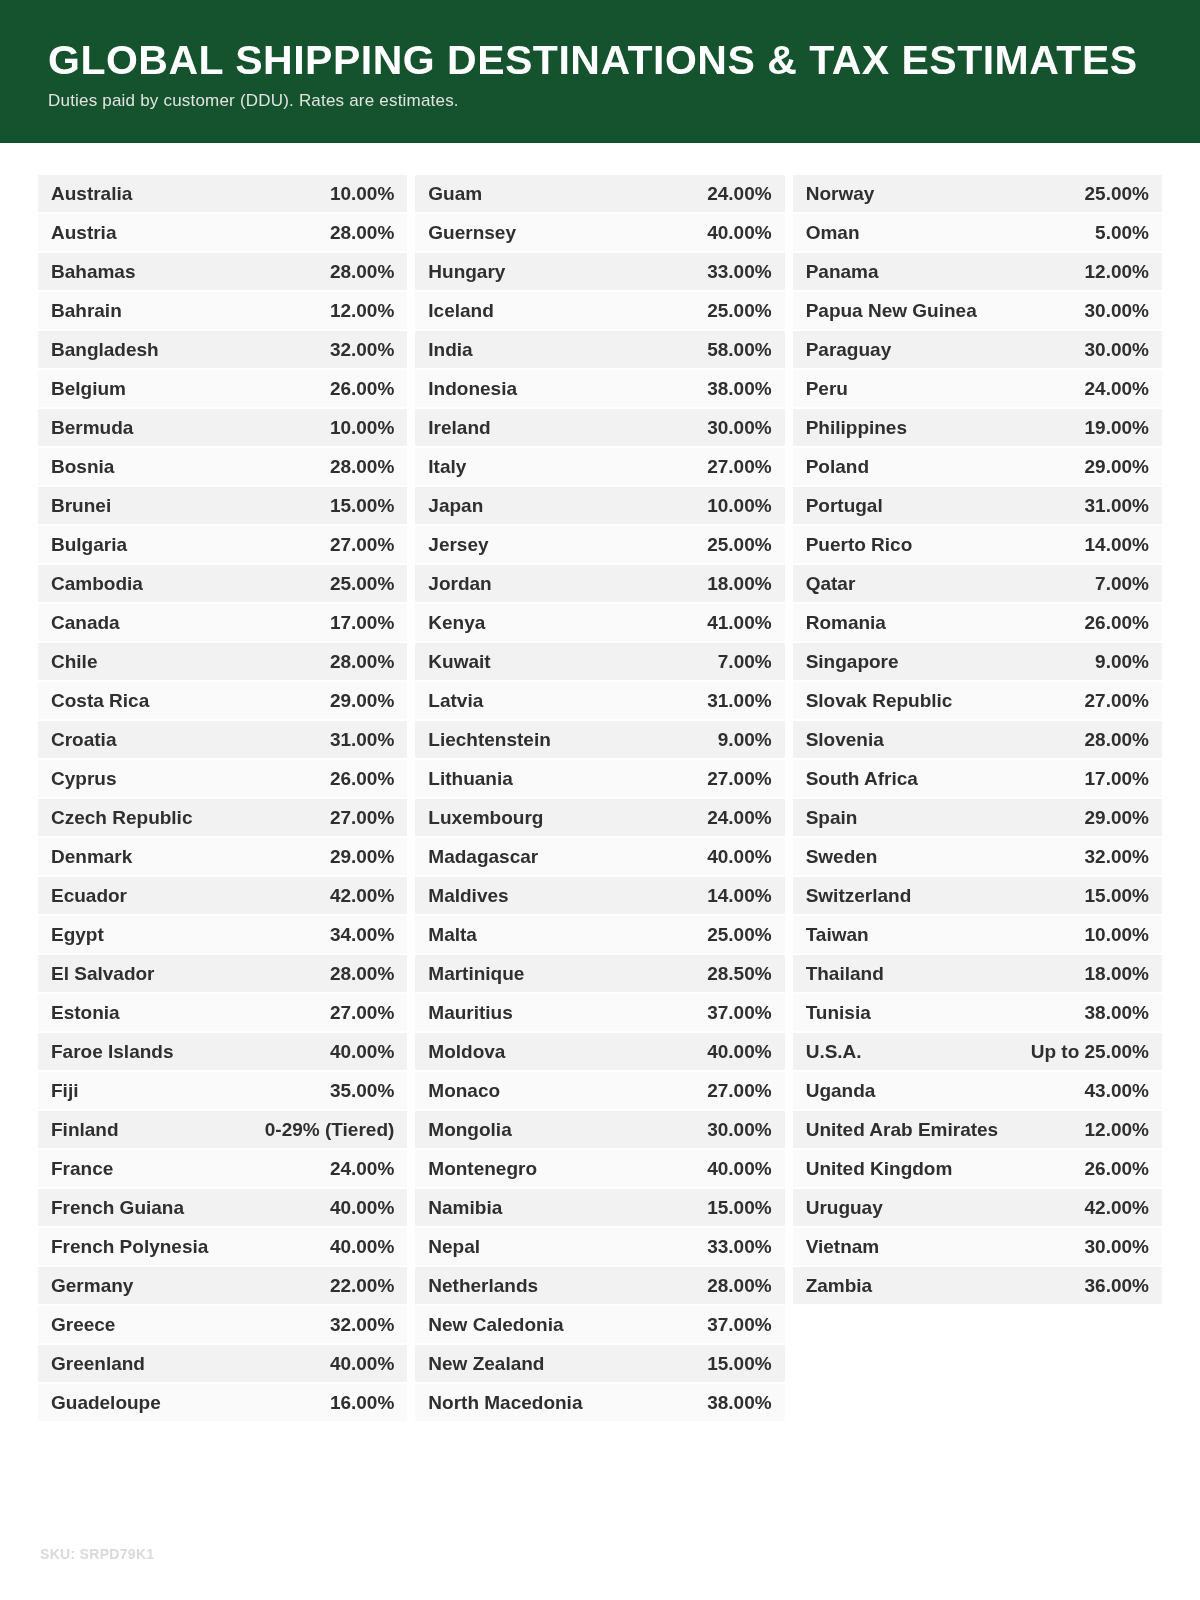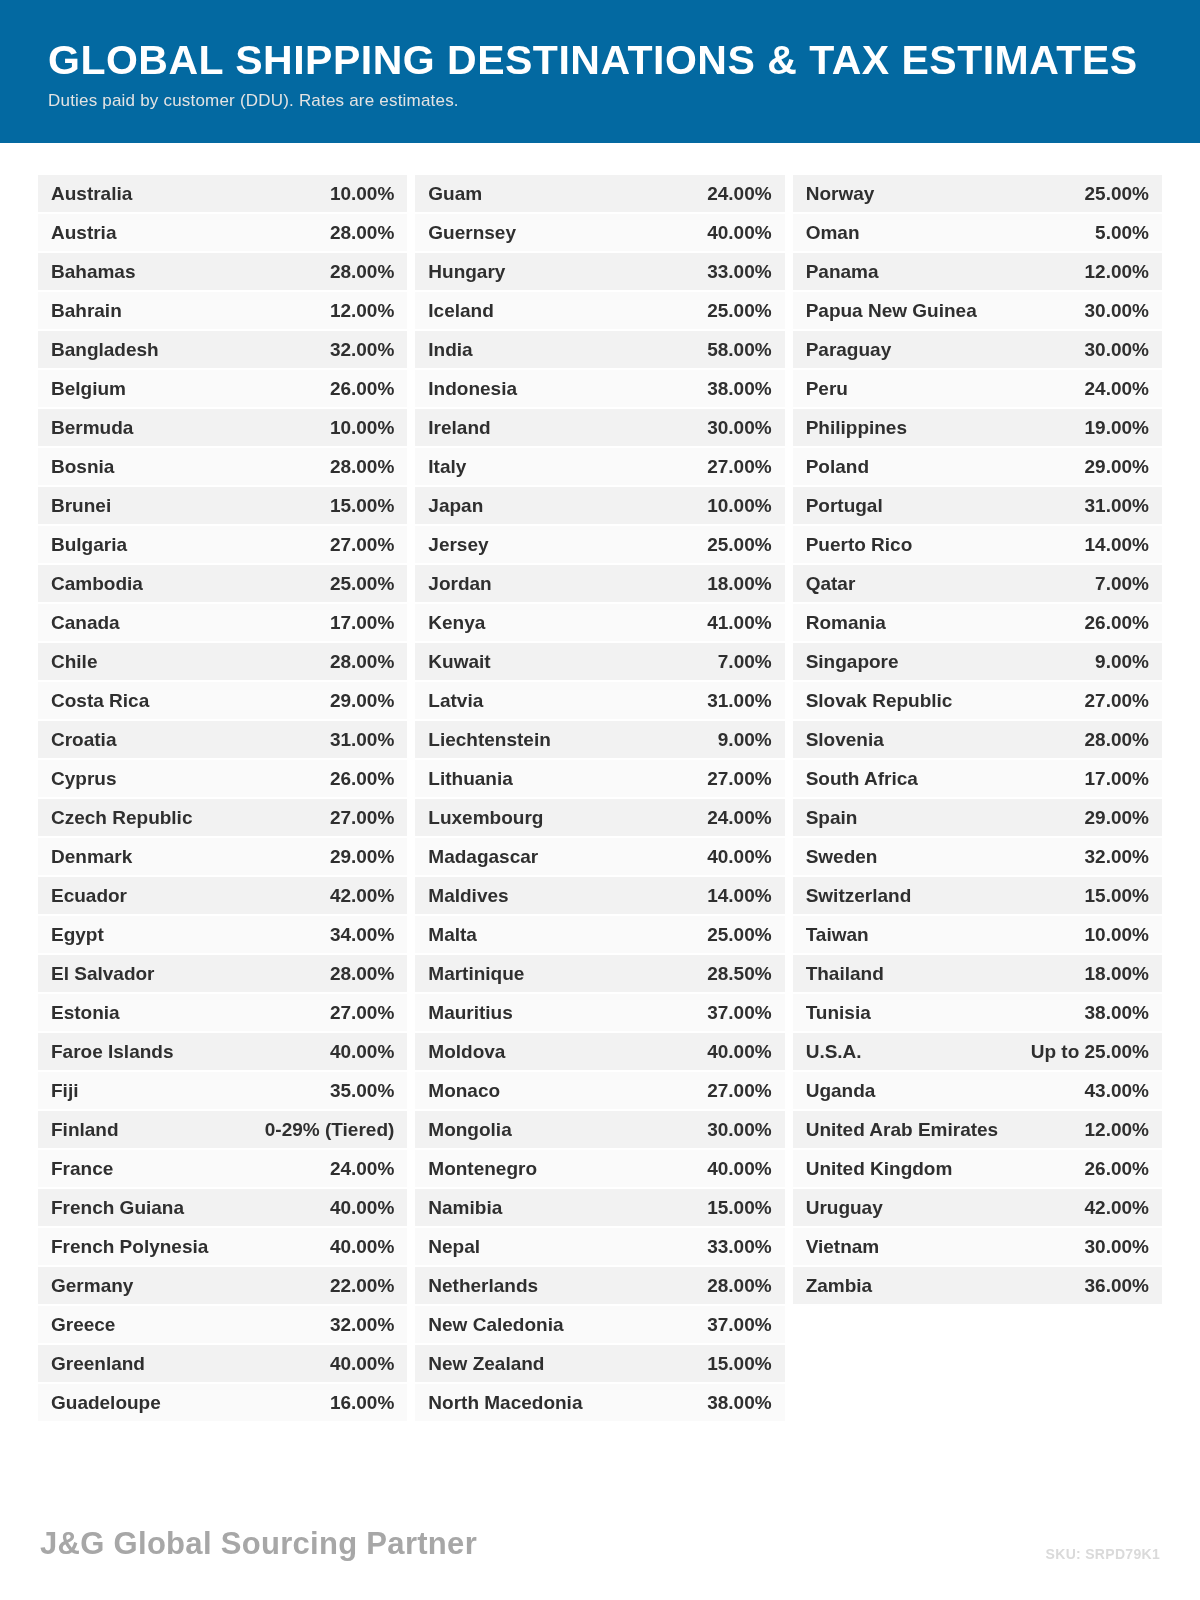--- a/index.html
+++ b/index.html
@@ -8,21 +8,21 @@
     width: 1200px;
     height: 1600px;
     position: relative;
     background: #ffffff;
     font-family: "Liberation Sans", sans-serif;
     overflow: hidden;
   }
 
   
   .header {
-    background: #0369a1;
+    background: #14532d;
     color: #ffffff;
     padding: 38px 48px 32px 48px;
     width: 100%;
   }
   .header .title {
     font-size: 41px;
     font-weight: 800;
     letter-spacing: 0.5px;
     line-height: 1.1;
   }
@@ -475,15 +475,14 @@
         <span class="rate">30.00%</span>
       </div>
       <div class="row">
         <span class="country">Zambia</span>
         <span class="rate">36.00%</span>
       </div>
     </div>
 </div>
 
 <div class="footer">
-  <div class="brand">J&amp;G Global Sourcing Partner</div>
   <div class="sku">SKU: SRPD79K1</div>
 </div>
 
 </body></html>

